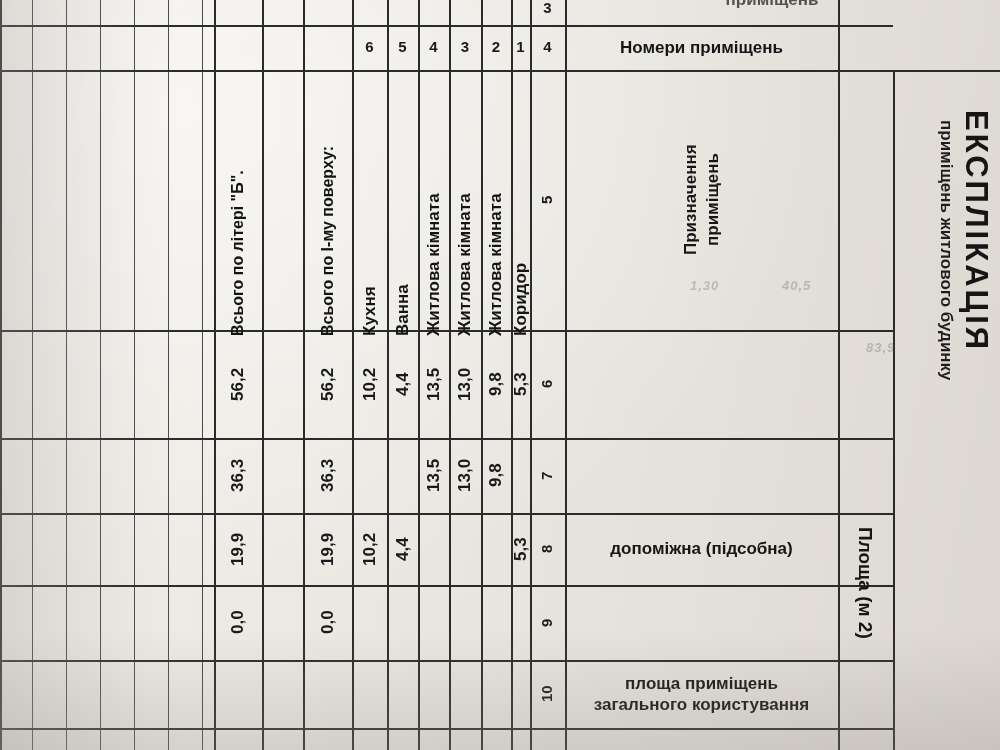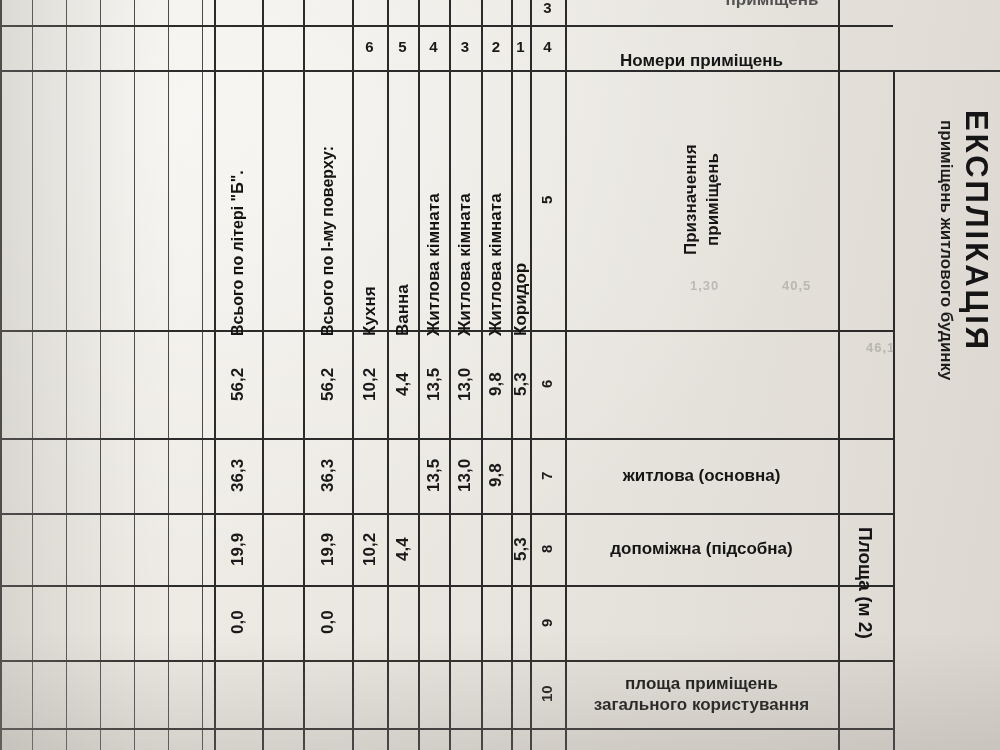--- a/index.html
+++ b/index.html
@@ -97,20 +97,21 @@
     text-align: center;
     opacity: 0.85;
   }
   
   .bleed {
     position: absolute;
     color: rgba(90,88,84,0.30);
     font-size: 13px;
     font-weight: bold;
     letter-spacing: 1px;
+    font-style: italic;
   }
   .numcol {
     font-size: 15px;
     font-weight: bold;
   }
   .val {
     font-size: 17px;
     font-weight: bold;
   }
   .rowlabel {
@@ -165,23 +166,23 @@
   <div class="hline" style="left:0px; top:585px; width:893px;"></div>
   <div class="hline" style="left:0px; top:660px; width:893px;"></div>
   <div class="hline" style="left:0px; top:728px; width:893px;"></div>
 
   <div id="title">ЕКСПЛІКАЦІЯ</div>
   <div id="subtitle">приміщень житлового будинку</div>
   <div id="ghost-top">приміщень</div>
 
   <div class="bleed" style="left:690px; top:278px;">1,30</div>
   <div class="bleed" style="left:782px; top:278px;">40,5</div>
-  <div class="bleed" style="left:866px; top:340px;">46,1</div>
-
-  <div class="cell rowlabel" style="left:565px; top:38px; width:273px; height:45px;">Номери приміщень</div>
+  <div class="bleed" style="left:866px; top:340px;">83,9</div>
+
+  <div class="cell rowlabel" style="left:565px; top:25px; width:273px; height:45px;">Номери приміщень</div>
 
   <div class="cell numcol" style="left:530px; top:25px; width:35px; height:45px;">4</div>
   <div class="cell numcol" style="left:511px; top:25px; width:19px; height:45px;">1</div>
   <div class="cell numcol" style="left:481px; top:25px; width:30px; height:45px;">2</div>
   <div class="cell numcol" style="left:449px; top:25px; width:32px; height:45px;">3</div>
   <div class="cell numcol" style="left:418px; top:25px; width:31px; height:45px;">4</div>
   <div class="cell numcol" style="left:387px; top:25px; width:31px; height:45px;">5</div>
   <div class="cell numcol" style="left:352px; top:25px; width:35px; height:45px;">6</div>
   <div class="cell numcol" style="left:530px; top:-8px; width:35px; height:33px;">3</div>
 
@@ -205,21 +206,20 @@
   <div class="cell numcol rot-ccw" style="left:530px; top:330px; width:35px; height:108px;">6</div>
   <div class="cell val rot-ccw" style="left:511px; top:330px; width:19px; height:108px;">5,3</div>
   <div class="cell val rot-ccw" style="left:481px; top:330px; width:30px; height:108px;">9,8</div>
   <div class="cell val rot-ccw" style="left:449px; top:330px; width:32px; height:108px;">13,0</div>
   <div class="cell val rot-ccw" style="left:418px; top:330px; width:31px; height:108px;">13,5</div>
   <div class="cell val rot-ccw" style="left:387px; top:330px; width:31px; height:108px;">4,4</div>
   <div class="cell val rot-ccw" style="left:352px; top:330px; width:35px; height:108px;">10,2</div>
   <div class="cell val rot-ccw" style="left:303px; top:330px; width:49px; height:108px;">56,2</div>
   <div class="cell val rot-ccw" style="left:214px; top:330px; width:48px; height:108px;">56,2</div>
 
-  <div class="cell rowlabel" style="left:565px; top:438px; width:273px; height:75px;">житлова (основна)</div>
   <div class="cell numcol rot-ccw" style="left:530px; top:438px; width:35px; height:75px;">7</div>
   <div class="cell val rot-ccw" style="left:481px; top:438px; width:30px; height:75px;">9,8</div>
   <div class="cell val rot-ccw" style="left:449px; top:438px; width:32px; height:75px;">13,0</div>
   <div class="cell val rot-ccw" style="left:418px; top:438px; width:31px; height:75px;">13,5</div>
   <div class="cell val rot-ccw" style="left:303px; top:438px; width:49px; height:75px;">36,3</div>
   <div class="cell val rot-ccw" style="left:214px; top:438px; width:48px; height:75px;">36,3</div>
 
   <div class="cell rowlabel" style="left:565px; top:513px; width:273px; height:72px;border-radius:15px;">допоміжна (підсобна)</div>
   <div class="cell numcol rot-ccw" style="left:530px; top:513px; width:35px; height:72px;">8</div>
   <div class="cell val rot-ccw" style="left:511px; top:513px; width:19px; height:72px;">5,3</div>

